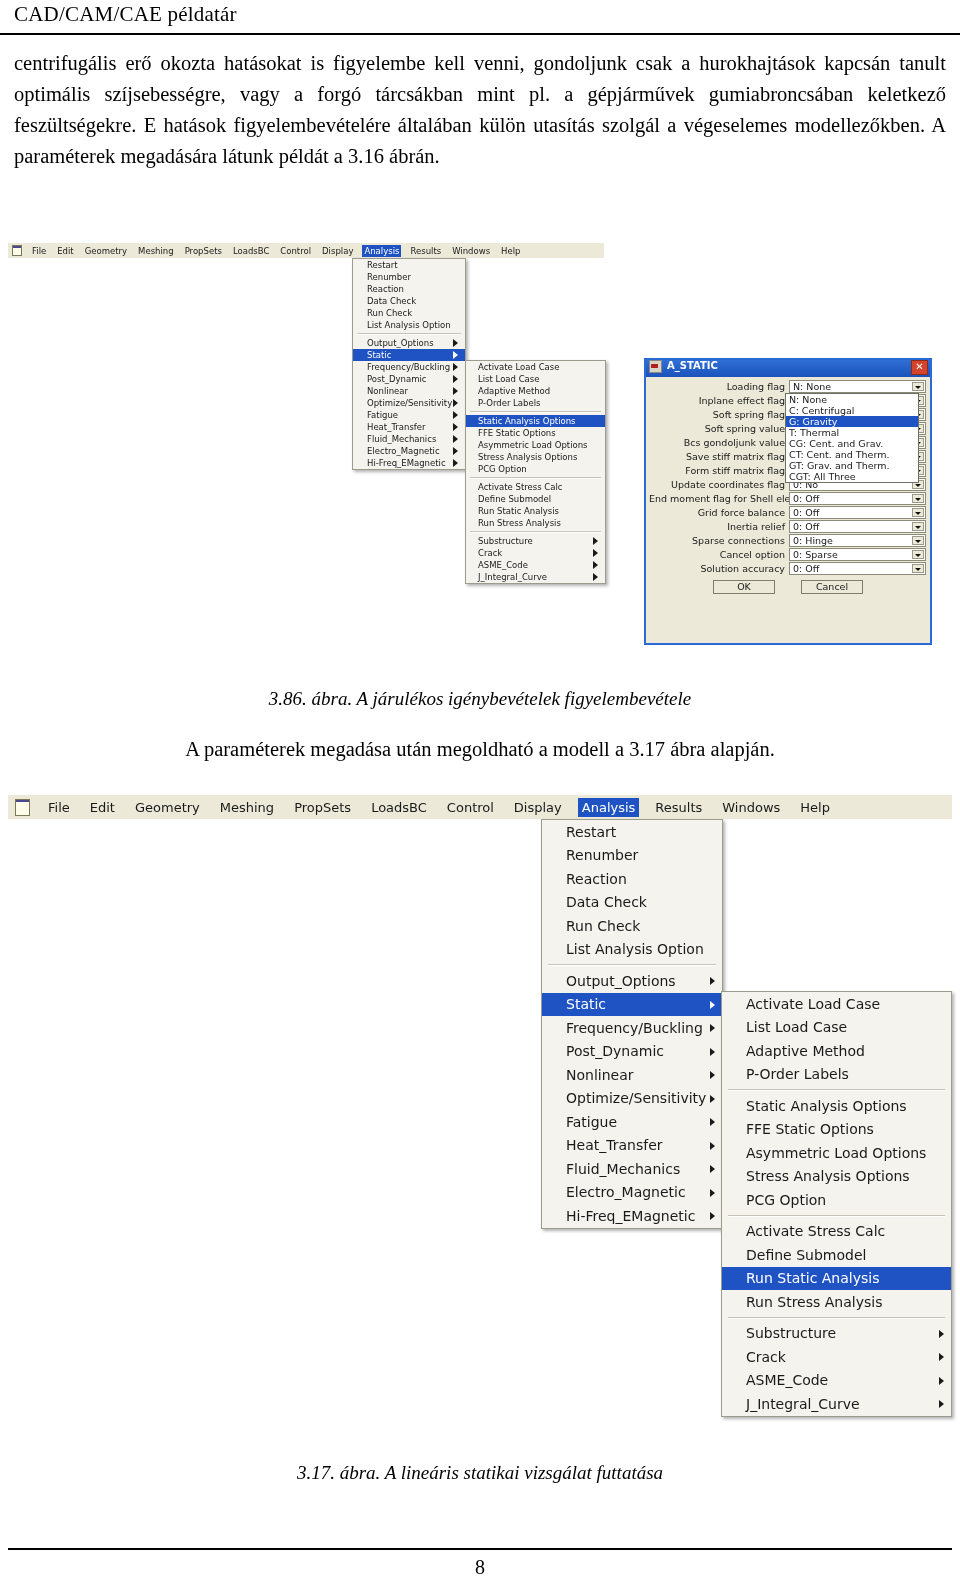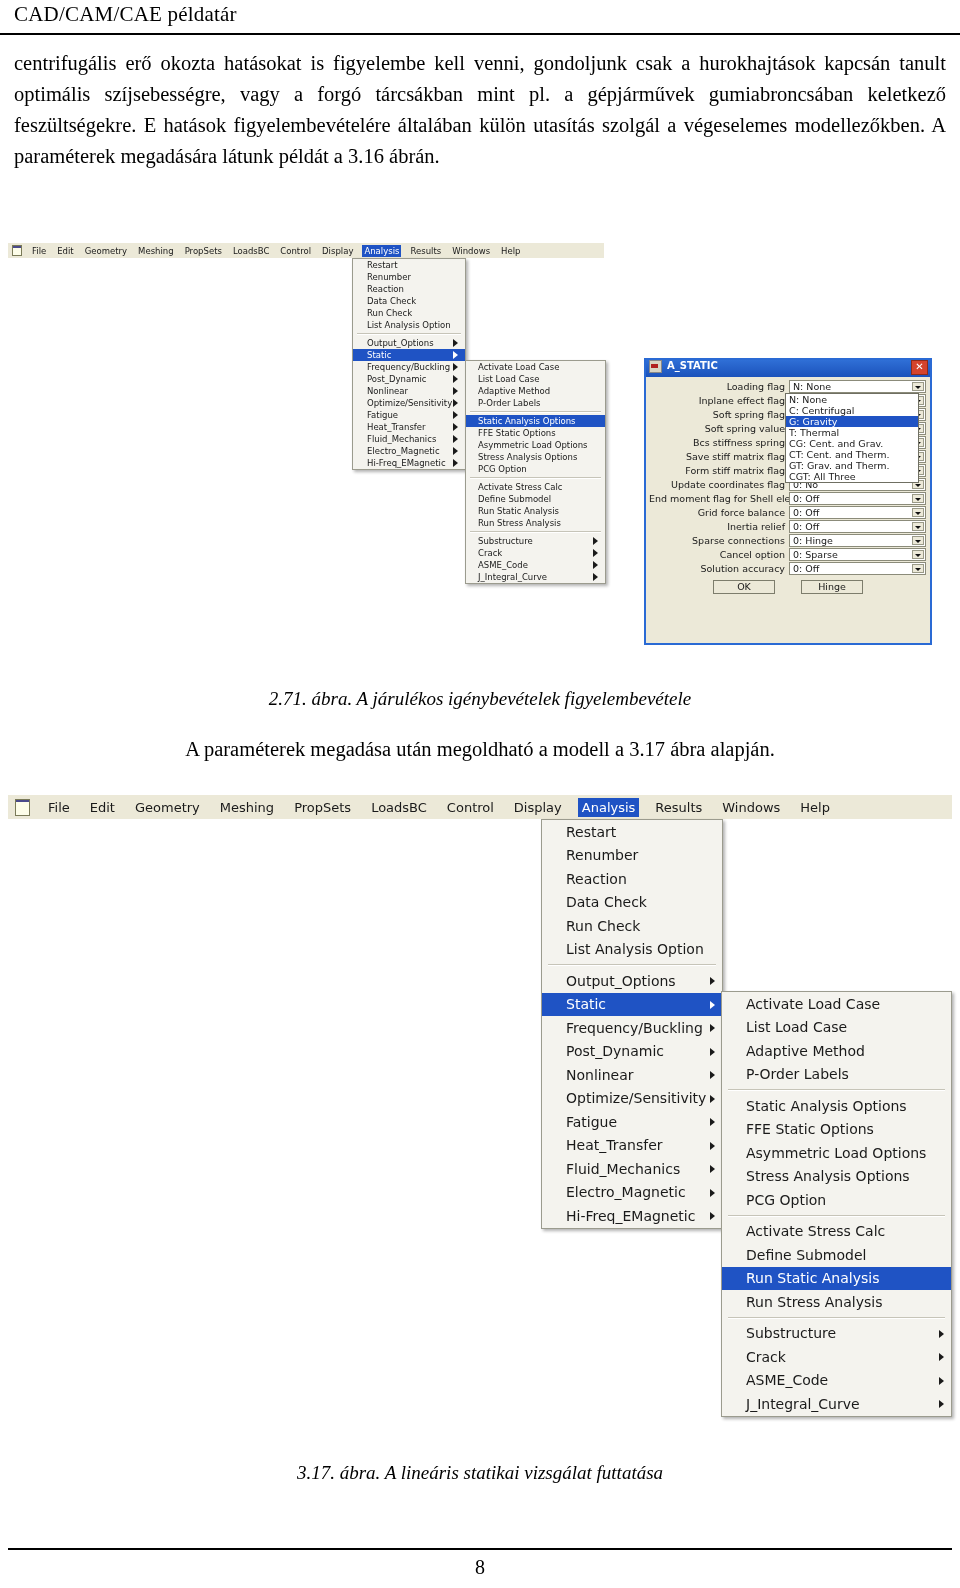--- a/index.html
+++ b/index.html
@@ -461,21 +461,21 @@
           </span>
         </div>
         <div class="frow">
           <span class="flabel">Soft spring value</span>
           <span class="fctl">
             <span class="val"></span>
             <span class="dd"></span>
           </span>
         </div>
         <div class="frow">
-          <span class="flabel">Bcs stiffness spring</span>
+          <span class="flabel">Bcs gondoljunk value</span>
           <span class="fctl">
             <span class="val"></span>
             <span class="dd"></span>
           </span>
         </div>
         <div class="frow">
           <span class="flabel">Save stiff matrix flag</span>
           <span class="fctl">
             <span class="val"></span>
             <span class="dd"></span>
@@ -533,36 +533,36 @@
         <div class="frow">
           <span class="flabel">Solution accuracy</span>
           <span class="fctl">
             <span class="val">0: Off</span>
             <span class="dd"></span>
           </span>
         </div>
       </div>
     <div class="dlg-buttons">
       <span class="btn">OK</span>
-      <span class="btn">Hinge</span>
+      <span class="btn">Cancel</span>
     </div>
     <div class="combo-list" id="f316-combo" style="left:139px; top:33px; width:134px;">
         <div class="opt">N: None</div>
         <div class="opt">C: Centrifugal</div>
         <div class="opt sel">G: Gravity</div>
         <div class="opt">T: Thermal</div>
         <div class="opt">CG: Cent. and Grav.</div>
         <div class="opt">CT: Cent. and Therm.</div>
         <div class="opt">GT: Grav. and Therm.</div>
         <div class="opt">CGT: All Three</div>
       </div>
   </div>
 </div>
 
-<div class="figure-caption" style="top:688px;">2.71. ábra. A járulékos igénybevételek figyelembevétele</div>
+<div class="figure-caption" style="top:688px;">3.86. ábra. A járulékos igénybevételek figyelembevétele</div>
 
 <div class="para-center" style="top:738px;">A paraméterek megadása után megoldható a modell a 3.17 ábra alapján.</div>
 
 <div class="ui-shot" id="fig317" style="left:8px; top:795px; width:944px; height:645px;">
 
   <div class="menubar" id="f317-menubar" style="width:944px; height:24px; font-size:13px; padding-left:7px; gap:12px;">
     <span class="app-icon" style="width:13px;height:15px;margin-right:2px;"></span>
   <span class="mi" style="padding: 2px 4px;">File</span>
       <span class="mi" style="padding: 2px 4px;">Edit</span>
       <span class="mi" style="padding: 2px 4px;">Geometry</span>

